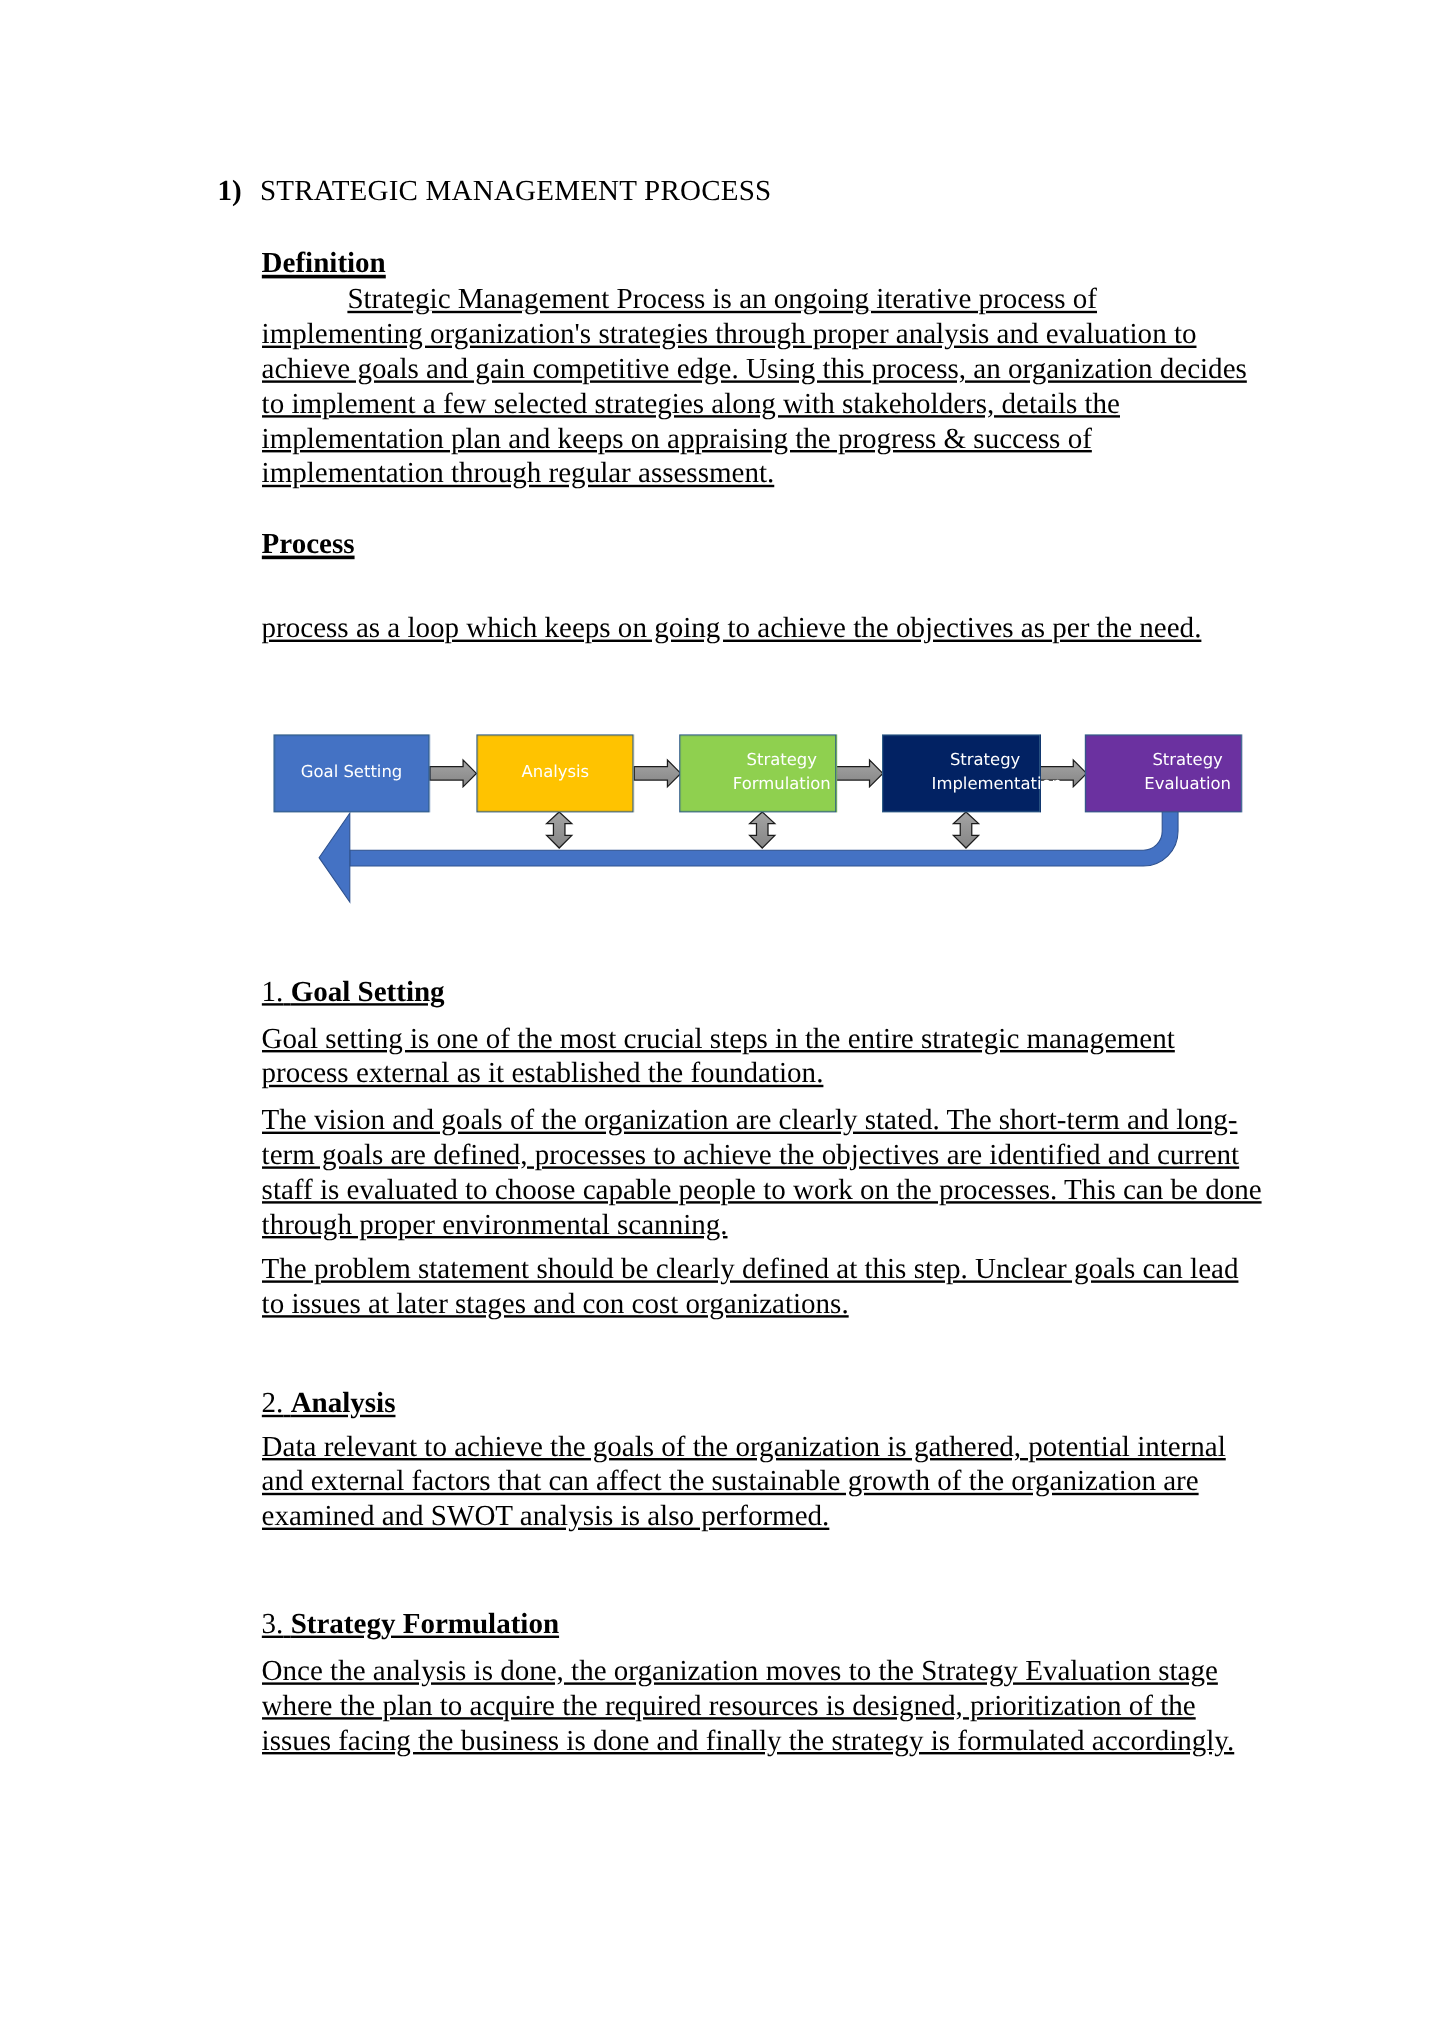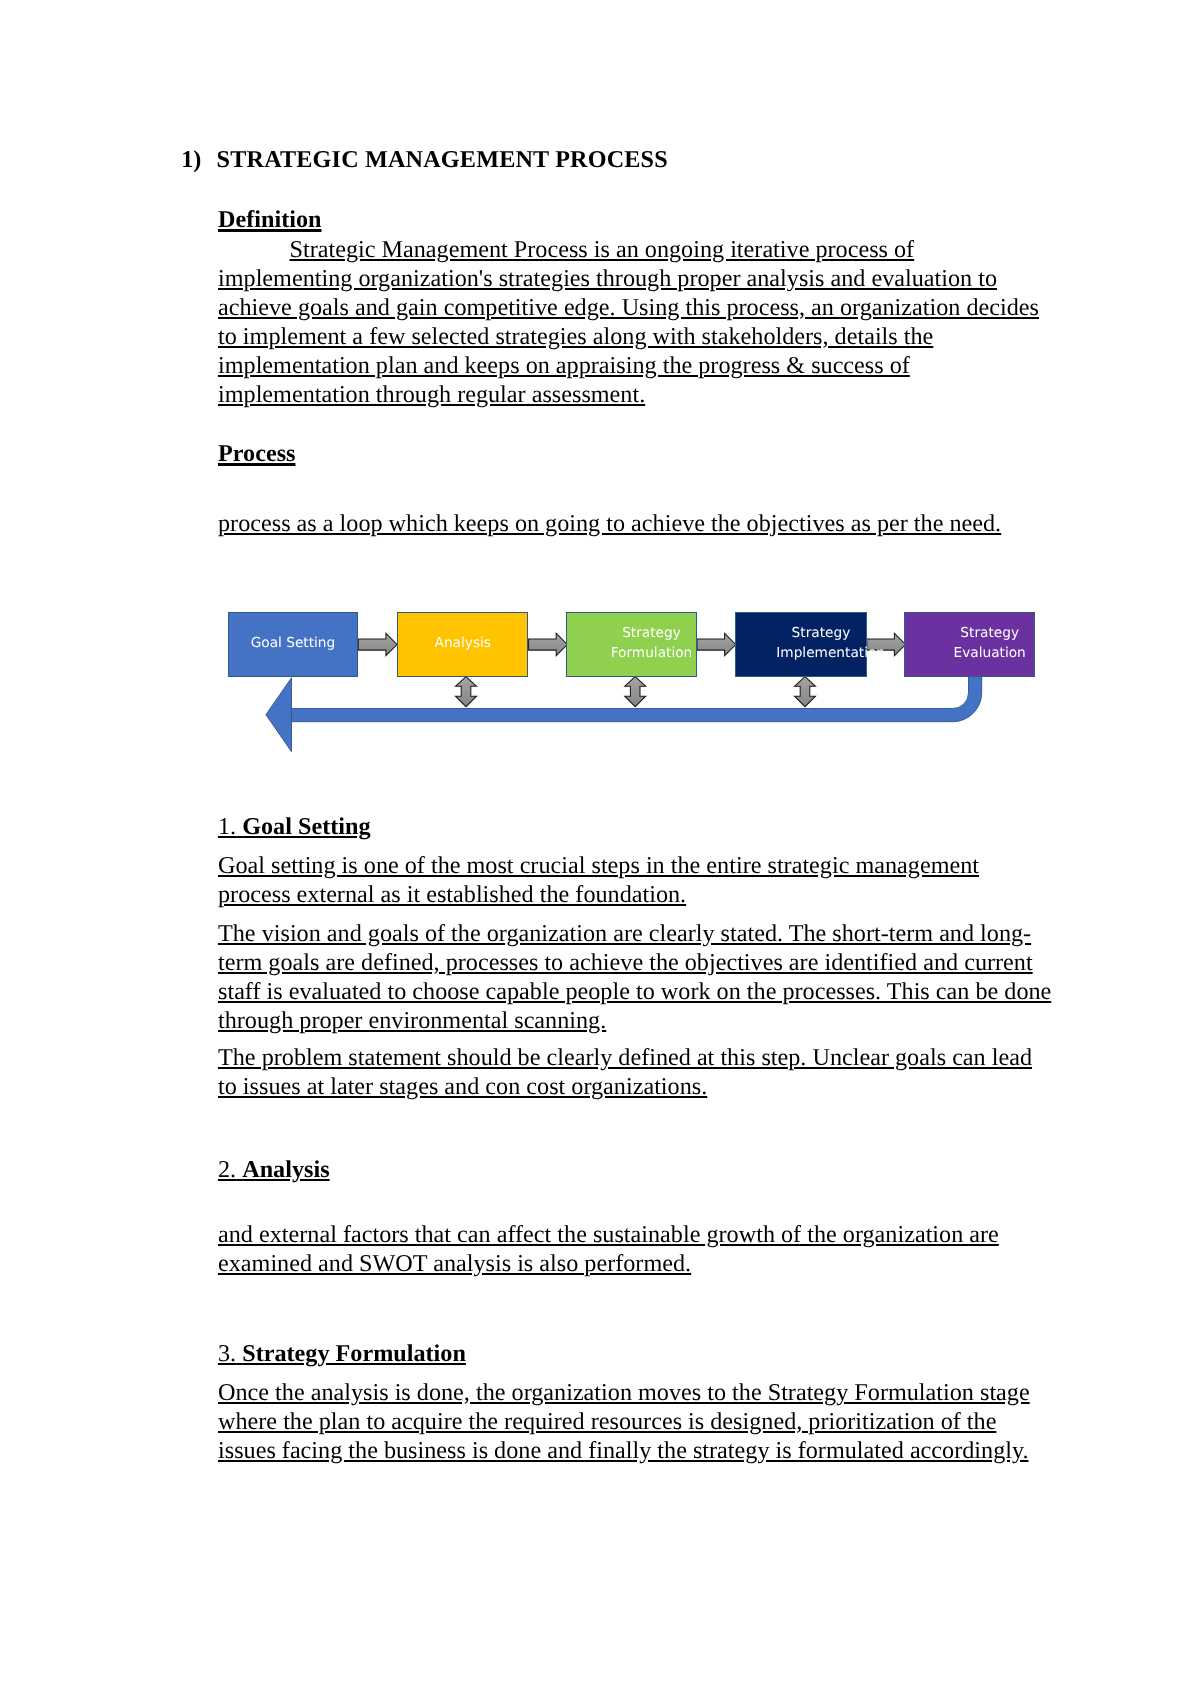--- a/index.html
+++ b/index.html
@@ -8,21 +8,21 @@
     font-family:"Liberation Serif", serif;
     color:#000000;
     font-kerning:normal;
     -webkit-font-smoothing:antialiased;
     text-rendering:geometricPrecision;
   }
   .page { position:relative; width:1200px; height:1696px; overflow:hidden; background:#fff; }
 
   .title-num, .title-txt, .sec-label, .para, .step-head, .dbox, .dbox span { will-change:opacity; }
   .title-num { position:absolute; left:181.2px; top:146px; font-size:24.2px; font-weight:bold; }
-  .title-txt { position:absolute; left:216.6px; top:146px; font-size:24.2px; font-weight:bold; letter-spacing:0.165px; }
+  .title-txt { position:absolute; left:216.6px; top:146px; font-size:24.2px; font-weight:normal; letter-spacing:0.165px; }
 
   .sec-label { position:absolute; left:218px; font-size:24.2px; font-weight:bold;
                text-decoration:underline; text-decoration-thickness:2.9px; text-underline-offset:2.25px;text-align:right; }
 
   .para { position:absolute; left:218px; font-size:24.2px; line-height:28.9px;
           white-space:pre;text-decoration:underline; }
   .para .ind { display:inline-block; width:71.5px; }
 
   .step-head { position:absolute; left:218px; font-size:24.2px; white-space:pre;text-decoration:underline; }
   .step-head .b { font-weight:bold; }
@@ -95,18 +95,18 @@
       <span>Strategy
 Evaluation</span></div>
   </div>
 
   <div class="step-head" style="top:812.7px"><span>1.</span> <span class="b">Goal Setting</span></div>
   <div class="para" style="top:852.2px"><span>Goal setting is one of the most crucial steps in the entire strategic management</span><br><span>process external as it established the foundation.</span></div>
   <div class="para" style="top:919.9px"><span>The vision and goals of the organization are clearly stated. The short-term and long-</span><br><span>term goals are defined, processes to achieve the objectives are identified and current</span><br><span>staff is evaluated to choose capable people to work on the processes. This can be done</span><br><span>through proper environmental scanning.</span></div>
   <div class="para" style="top:1044px"><span>The problem statement should be clearly defined at this step. Unclear goals can lead</span><br><span>to issues at later stages and con cost organizations.</span></div>
 
   <div class="step-head" style="top:1155.9px"><span>2.</span> <span class="b">Analysis</span></div>
-  <div class="para" style="top:1192.2px"><br><span>and external factors that can affect the sustainable growth of the organization are</span><br><span>examined and SWOT analysis is also performed.</span></div>
+  <div class="para" style="top:1192.2px"><span>Data relevant to achieve the goals of the organization is gathered, potential internal</span><br><span>and external factors that can affect the sustainable growth of the organization are</span><br><span>examined and SWOT analysis is also performed.</span></div>
 
   <div class="step-head" style="top:1340.2px"><span>3.</span> <span class="b">Strategy Formulation</span></div>
-  <div class="para" style="top:1378.8px"><span>Once the analysis is done, the organization moves to the Strategy Formulation stage</span><br><span>where the plan to acquire the required resources is designed, prioritization of the</span><br><span>issues facing the business is done and finally the strategy is formulated accordingly.</span></div>
+  <div class="para" style="top:1378.8px"><span>Once the analysis is done, the organization moves to the Strategy Evaluation stage</span><br><span>where the plan to acquire the required resources is designed, prioritization of the</span><br><span>issues facing the business is done and finally the strategy is formulated accordingly.</span></div>
 
 </div>
 
 </body></html>

